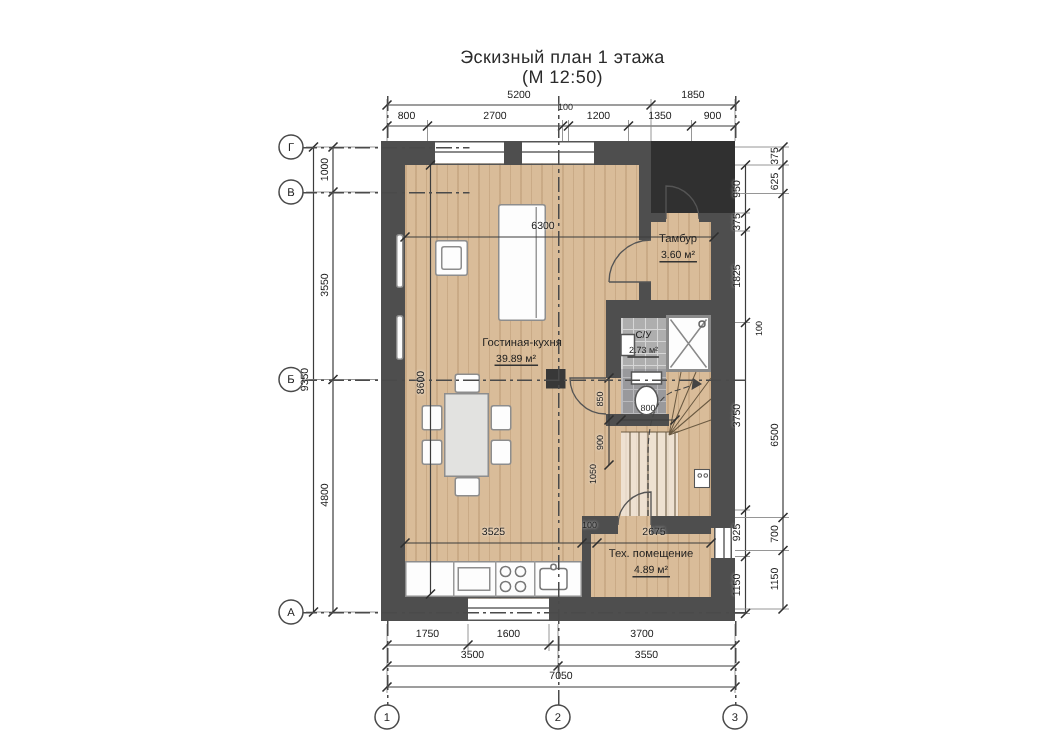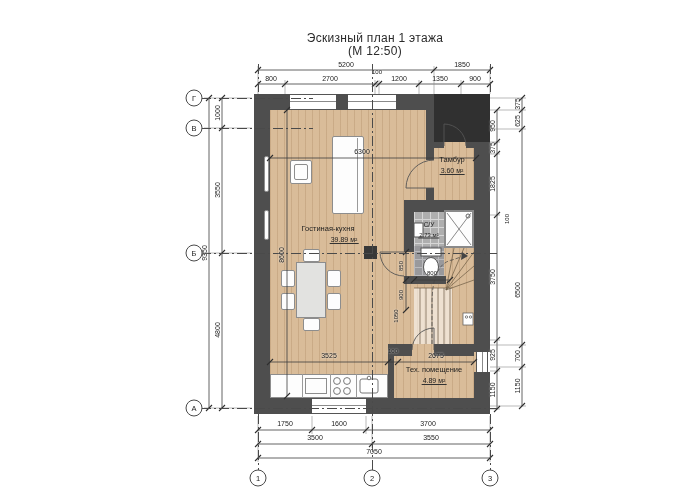--- a/index.html
+++ b/index.html
@@ -294,21 +294,21 @@
   <div class="dim" style="left:362px;top:151px;">6300</div>
   <div class="dimv" style="left:281px;top:255px;">8600</div>
   <div class="dim" style="left:329px;top:355px;">3525</div>
   <div class="dim sm" style="left:393px;top:351px;">100</div>
   <div class="dim" style="left:436px;top:355px;">2675</div>
   <div class="dim sm" style="left:432px;top:273px;">800</div>
   <div class="dimv sm" style="left:401px;top:266px;">850</div>
   <div class="dimv sm" style="left:401px;top:295px;">900</div>
   <div class="dimv sm" style="left:396px;top:316px;">1050</div>
 
-  <div class="rname" style="left:328px;top:228px;">Гостиная-кухня</div>
+  <div class="rname" style="left:348px;top:228px;">Гостиная-кухня</div>
   <div class="rarea" style="left:344px;top:240px;">39.89 м²</div>
   <div class="rname" style="left:452px;top:159px;">Тамбур</div>
   <div class="rarea" style="left:452px;top:171px;">3.60 м²</div>
   <div class="rname" style="left:429px;top:224px;font-size:6.5px;">С/У</div>
   <div class="rarea" style="left:429px;top:235px;font-size:6px;">2.73 м²</div>
   <div class="rname" style="left:434px;top:369px;">Тех. помещение</div>
   <div class="rarea" style="left:434px;top:381px;">4.89 м²</div>
 
 </div>
 

